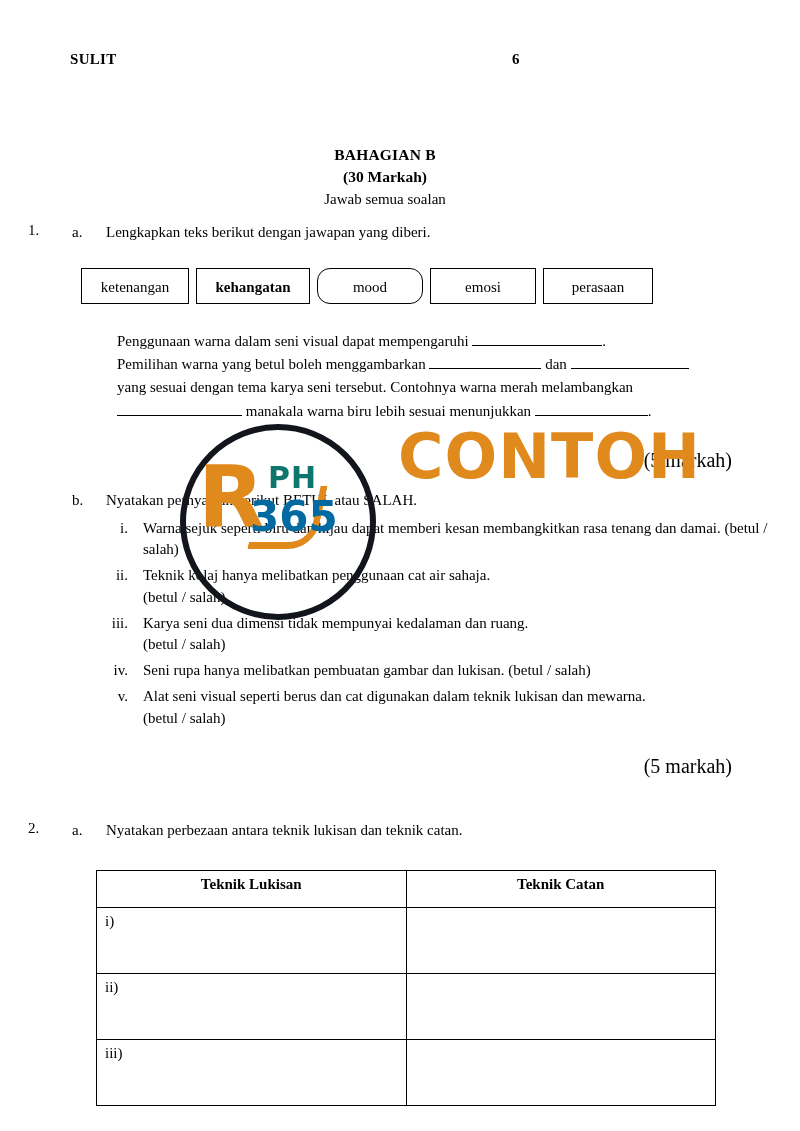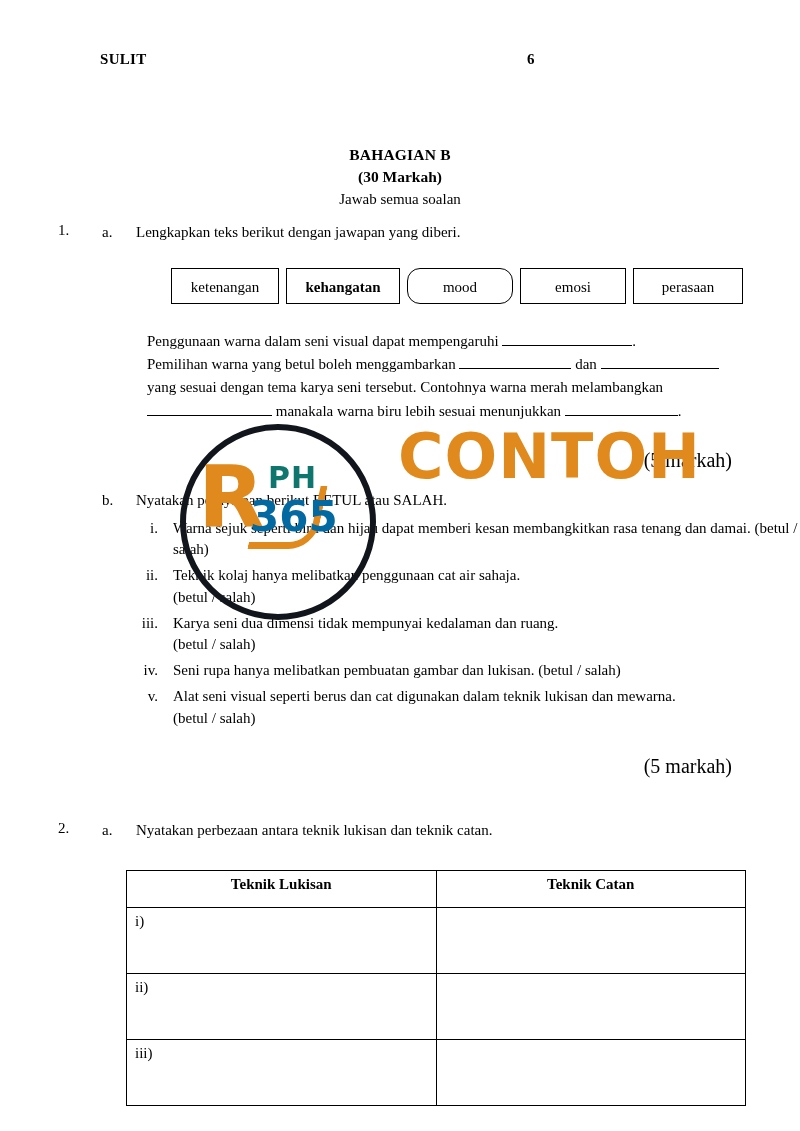--- a/index.html
+++ b/index.html
@@ -13,21 +13,21 @@
     position: relative;
     font-family: "Liberation Serif", serif;
     color: #000000;
     overflow: hidden;
   }
   .page {
     position: relative;
     width: 800px;
     height: 1071px;
     box-sizing: border-box;
-    padding: 45px 58px 0 58px;
+    padding: 45px 58px 0 28px;
   }
 
   
   .header-row {
     display: flex;
     align-items: baseline;
     font-weight: bold;
     font-size: 15px;
     letter-spacing: 0.3px;
     margin-top: 6px;
@@ -76,21 +76,21 @@
   }
   .q-item .label {
     position: absolute;
     left: 44px;
     top: 0;
   }
 
   
   .wordbank {
     display: flex;
-    margin: 24px 0 0 113px;
+    margin: 24px 0 0 53px;
     width: 600px;
     align-items: center;
   }
   .wordbank .cell {
     border: 1px solid #000;
     height: 36px;
     line-height: 36px;
     text-align: center;
     font-size: 15px;
     box-sizing: border-box;

